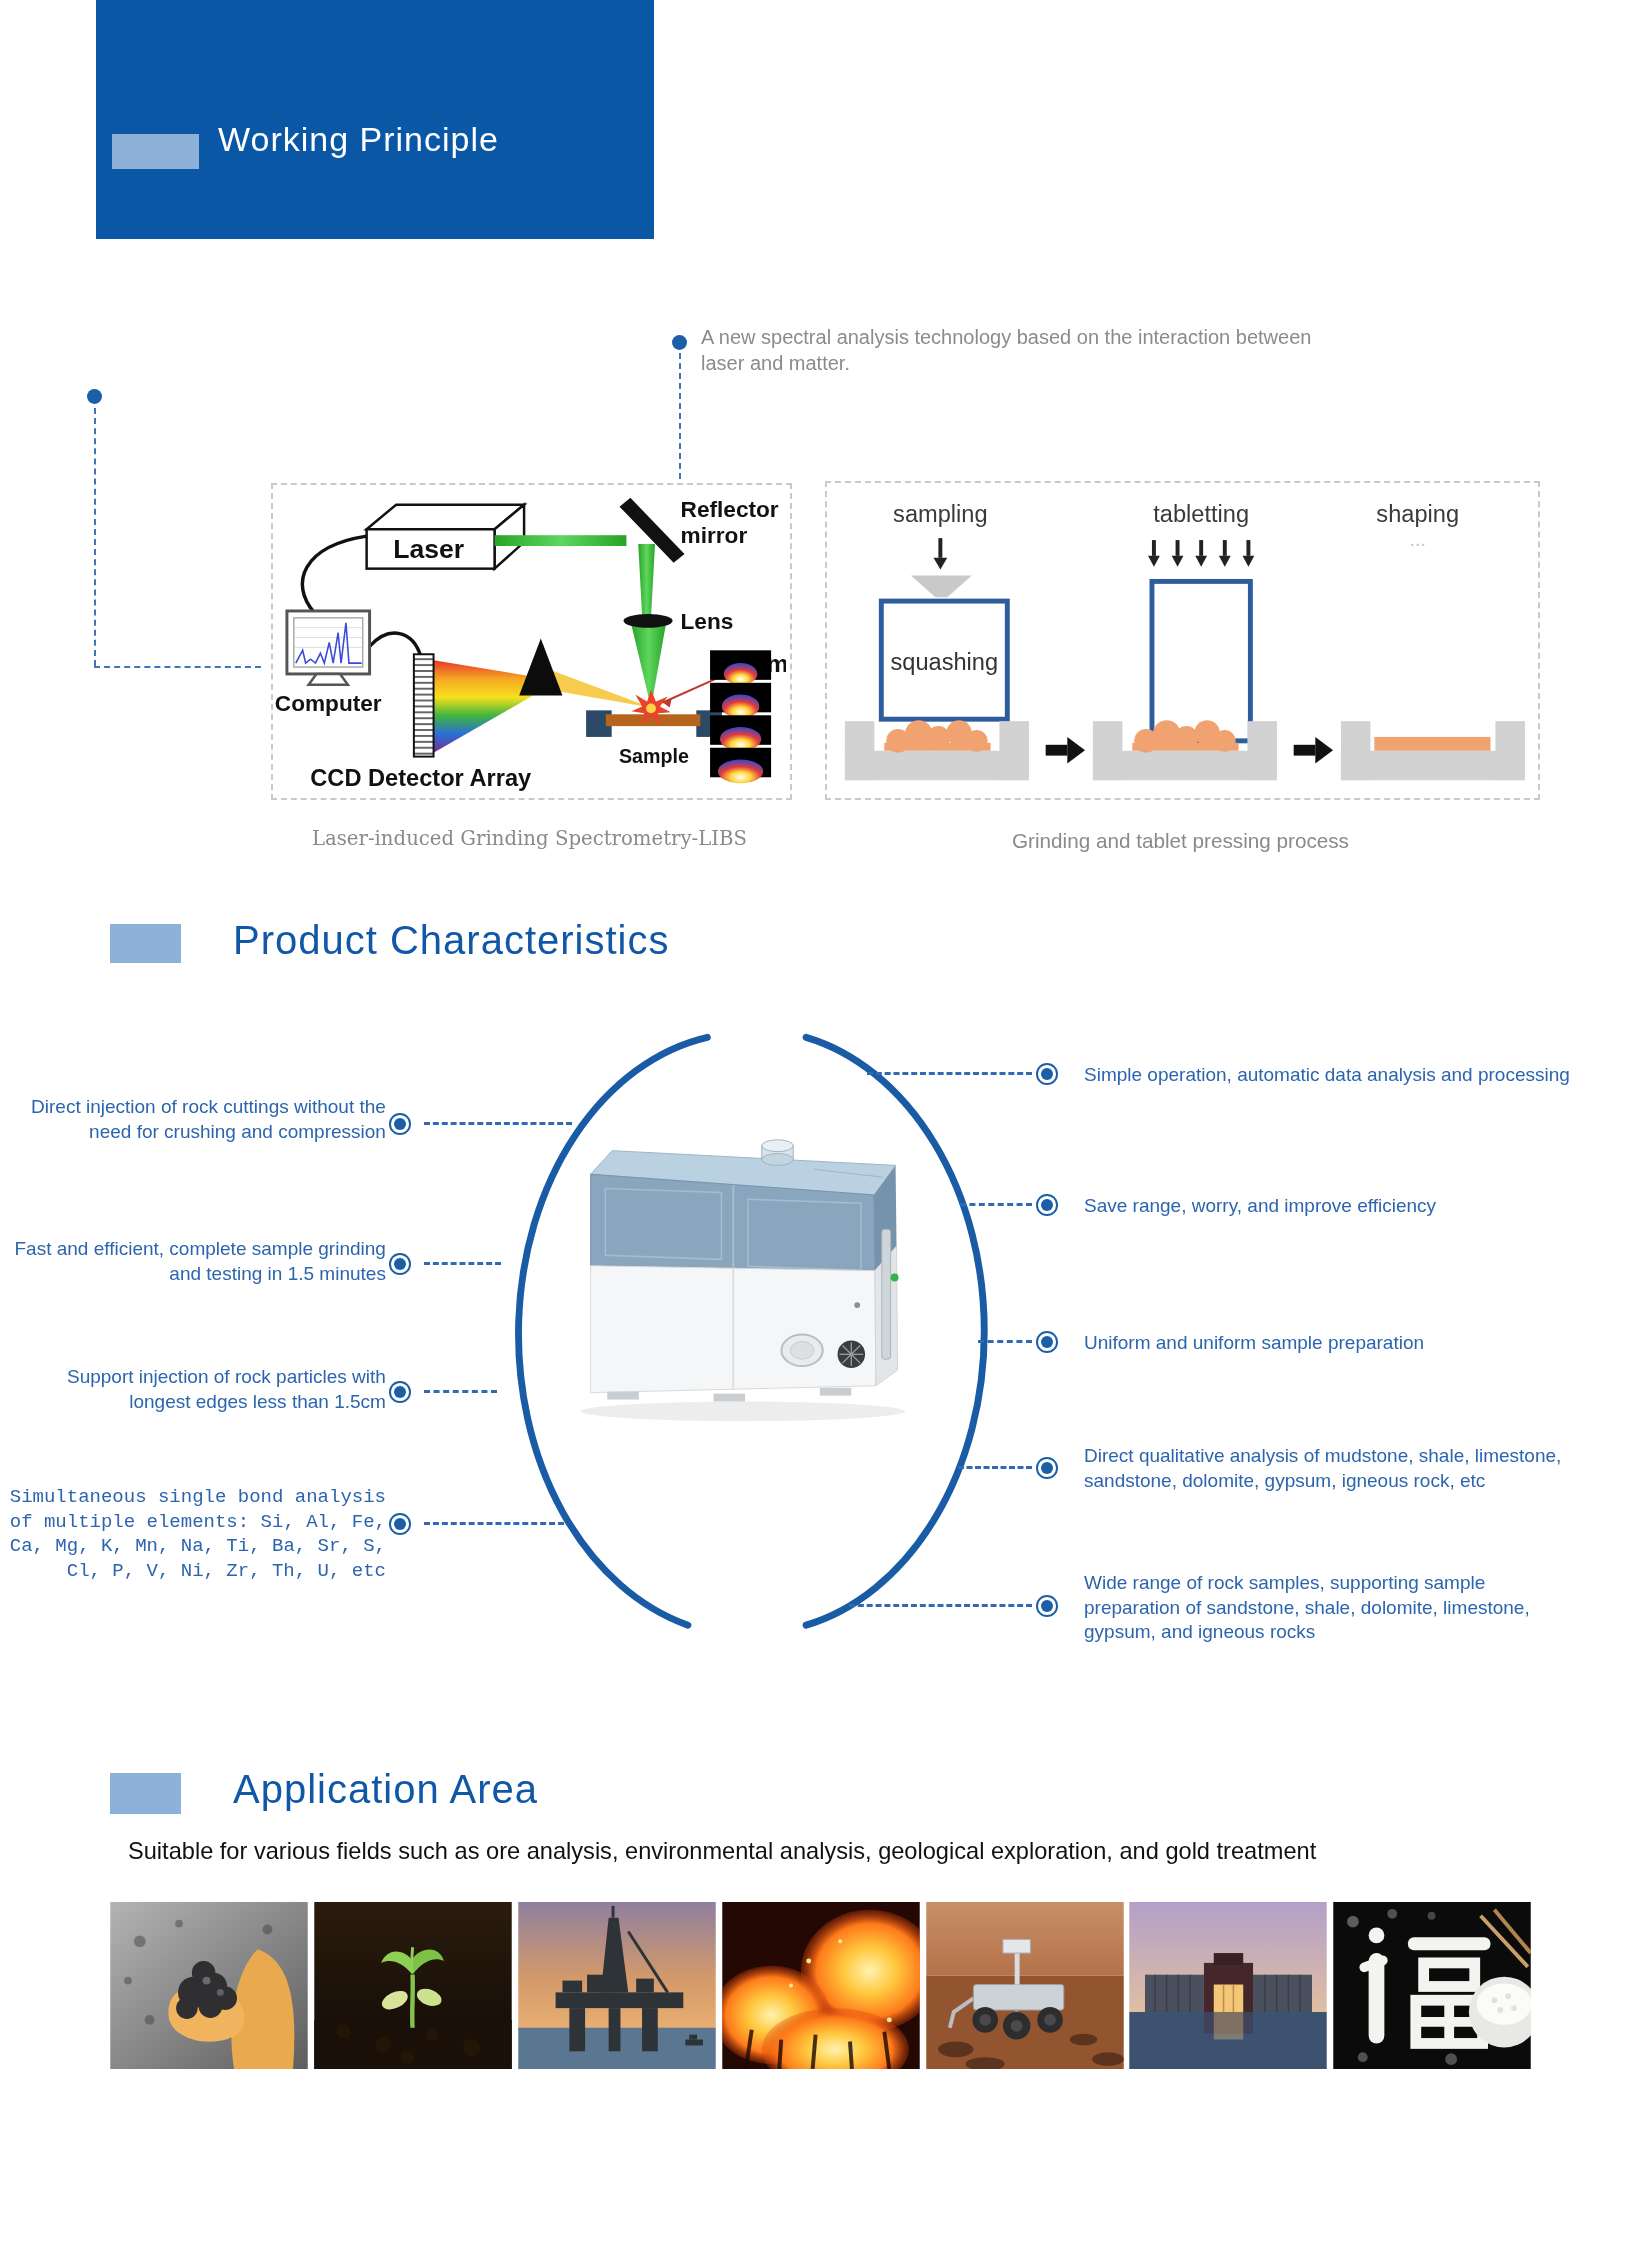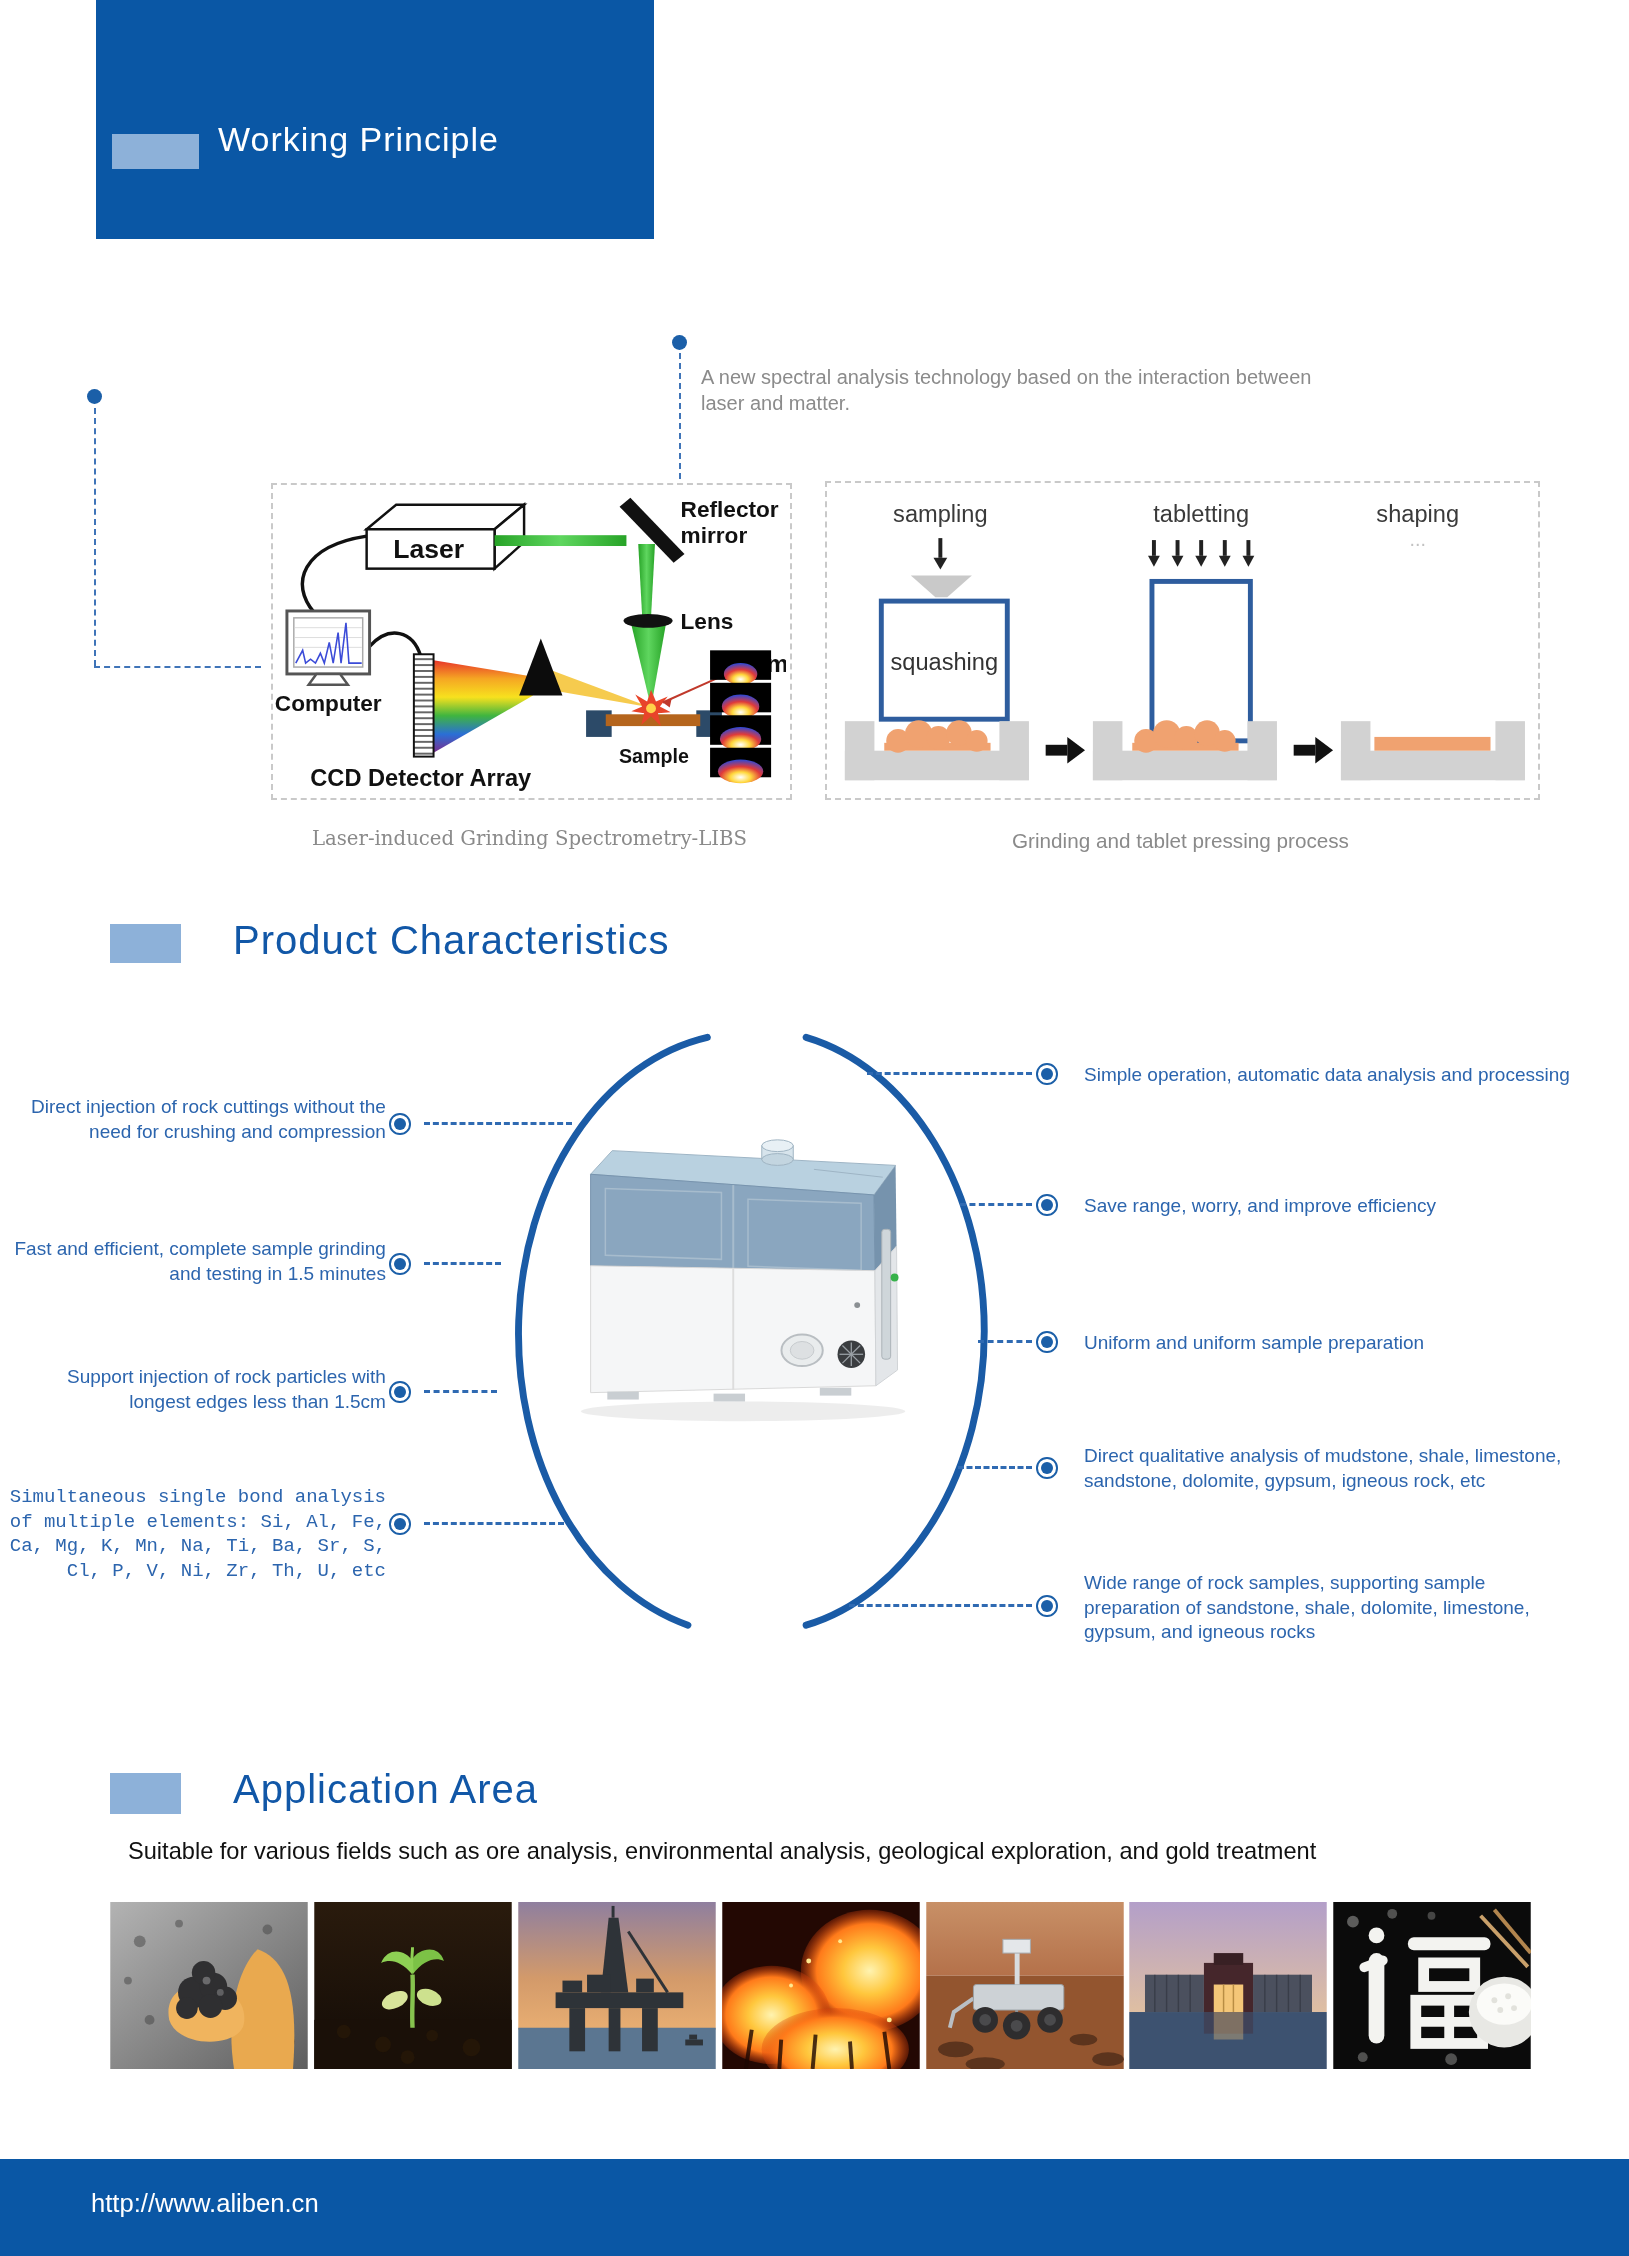--- a/index.html
+++ b/index.html
@@ -42,21 +42,21 @@
   <div class="banner">
     <div class="chip" style="left:15.8px;top:134px;width:87px;height:35px;"></div>
     <div class="banner-title">Working Principle</div>
   </div>
 
   <div class="ndot" style="left:87px;top:389px;"></div>
   <div class="vdash" style="left:94px;top:408px;height:258px;"></div>
   <div class="hdash2" style="left:94px;top:666px;width:167px;"></div>
 
   <div class="ndot" style="left:672px;top:335px;"></div>
-  <div class="note" style="left:701px;top:325px;width:630px;margin-top:40px;">A new spectral analysis technology based on the interaction between laser and matter.</div>
+  <div class="note" style="left:701px;top:325px;width:630px;">A new spectral analysis technology based on the interaction between laser and matter.</div>
   <div class="vdash" style="left:679px;top:353px;height:126px;"></div>
 
   <div class="frame" style="left:271px;top:483px;width:517px;height:313px;">
     <svg width="513" height="309" viewBox="0 0 521 314">
       <defs>
         <linearGradient id="gRain" x1="0" y1="0" x2="0" y2="1">
           <stop offset="0" stop-color="#e8342a"></stop>
             <stop offset="0.2" stop-color="#f5a623"></stop>
           <stop offset="0.4" stop-color="#f7e11e"></stop>
             <stop offset="0.6" stop-color="#3fb53f"></stop>
@@ -553,18 +553,15 @@
       <ellipse cx="174" cy="104" rx="28" ry="21" fill="#fbfbf8"></ellipse>
       <g fill="#e2e2dc">
           <circle cx="164" cy="100" r="3"></circle>
           <circle cx="178" cy="96" r="3"></circle>
           <circle cx="184" cy="108" r="3"></circle>
           <circle cx="170" cy="110" r="3"></circle>
         </g>
     </svg>
   </div>
 
-  <div class="footer">
-    <div class="footer-url">http://www.aliben.cn</div>
-  </div>
 
 </div>
 
 
 </body></html>

